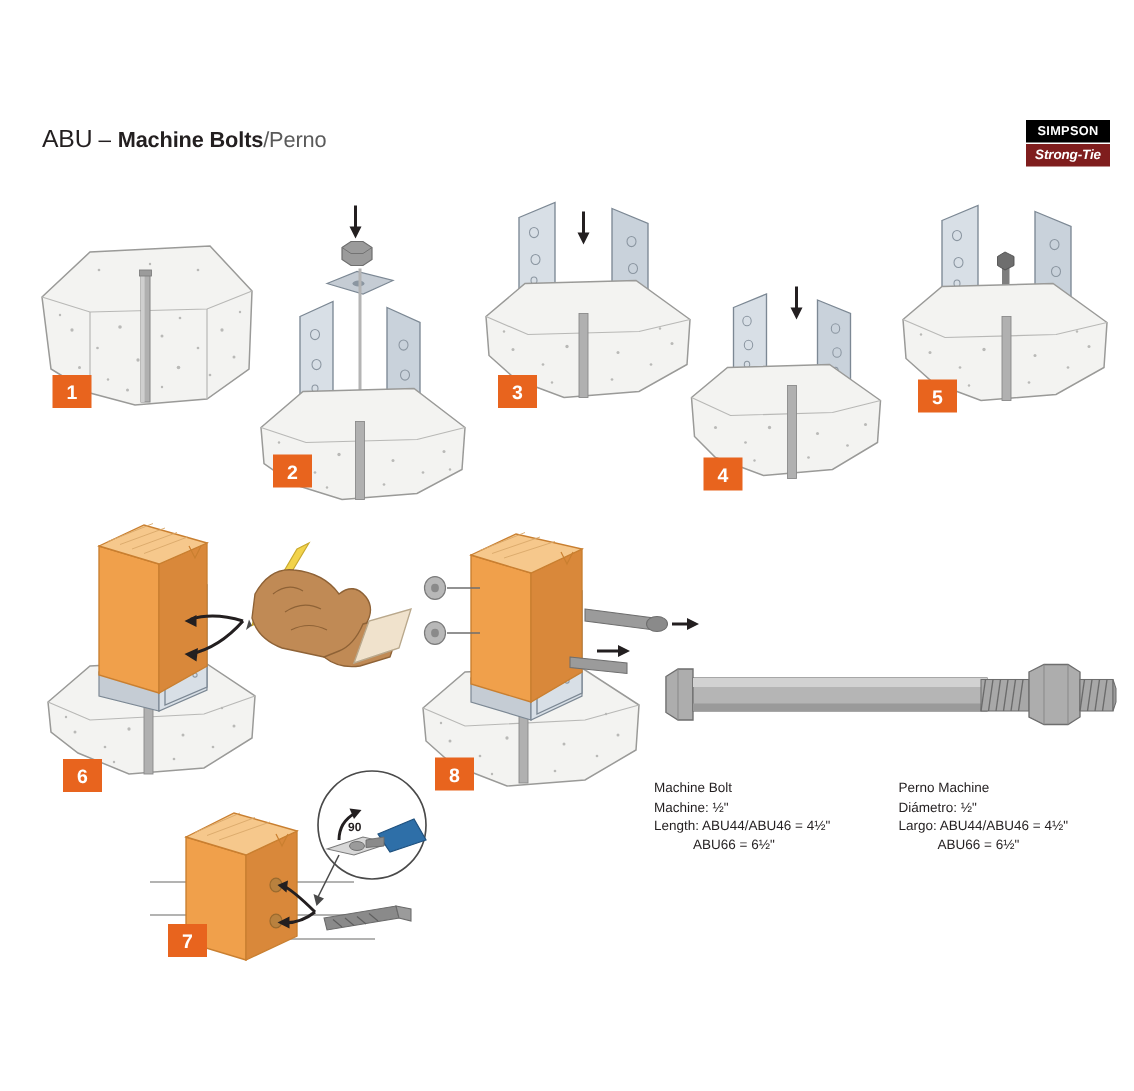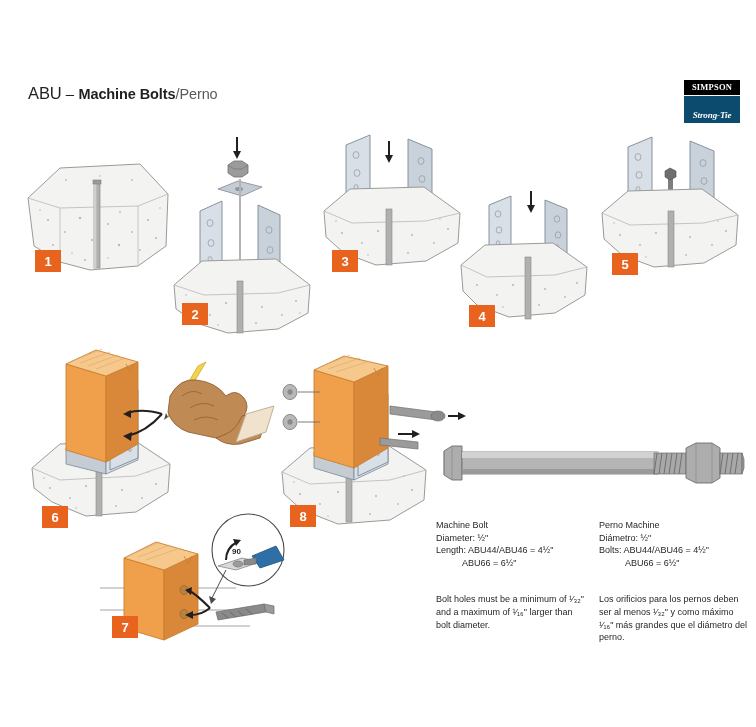--- a/index.html
+++ b/index.html
@@ -39,35 +39,34 @@
   #logo {
     position: absolute;
     left: 684px; top: 80px;
     width: 54px;
   }
   #logo .bar {
     width: 56px;
     text-align: center;
     font-weight: bold;
     line-height: 1;
-    font-family: Liberation Serif, serif;
   }
   #logo .bar-top {
     background: #000000;
     color: #ffffff;
     font-size: 8.5px;
     letter-spacing: 0.2px;
     padding: 3px 0 3px 0;
   }
   #logo .bar-bot {
-    background: #0c4a6e;
+    background: #7f1d1d;
     color: #ffffff;
     font-size: 9px;
     letter-spacing: -0.1px;
-    padding: 15px 0 3px 0;
+    padding: 3px 0 3px 0;
     margin-top: 1px;
     font-style: italic;
   }
 
   
   .step {
     position: absolute;
   }
   .step svg { display: block; }
 
@@ -564,38 +563,36 @@
       <path d="M302 18 L304 24 L304 33 L302 39 Z" fill="#9B9B9B" stroke="#6E6E6E" stroke-width="0.7"></path>
     </g>
   </svg>
 </div>
 
 <div id="specs">
 
   <div class="spec-col en">
     <div class="spec-line">Machine Bolt</div>
     <div class="spec-line">
-      <span>Diameter:</span>
+      <span>Machine:</span>
       <span>½"</span>
     </div>
     <div class="spec-line">
       <span>Length:</span>
       <span>ABU44/ABU46 = 4½"</span>
     </div>
     <div class="spec-line indent">ABU66 = 6½"</div>
-    <div class="spec-para">Bolt holes must be a minimum of ¹⁄₃₂" and a maximum of ¹⁄₁₆" larger than bolt diameter.</div>
   </div>
 
   <div class="spec-col es">
     <div class="spec-line">Perno Machine</div>
     <div class="spec-line">
       <span>Diámetro:</span>
       <span>½"</span>
     </div>
     <div class="spec-line">
-      <span>Bolts:</span>
+      <span>Largo:</span>
       <span>ABU44/ABU46 = 4½"</span>
     </div>
     <div class="spec-line indent">ABU66 = 6½"</div>
-    <div class="spec-para">Los orificios para los pernos deben ser al menos ¹⁄₃₂" y como máximo ¹⁄₁₆" más grandes que el diámetro del perno.</div>
   </div>
 
 </div>
 
 </body></html>

